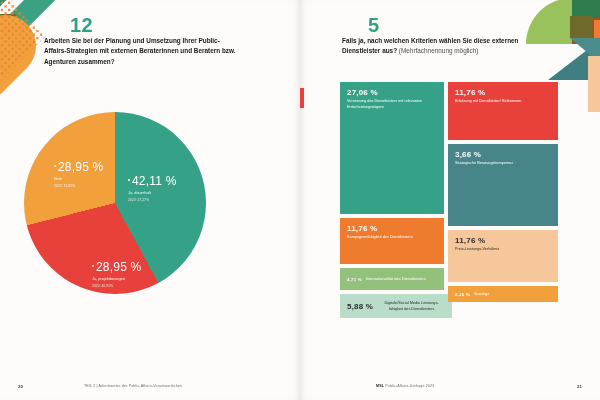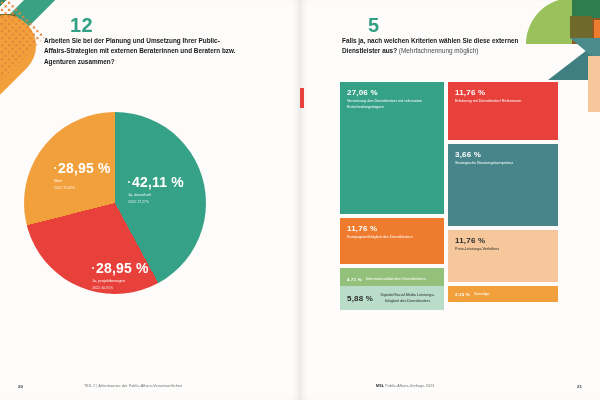--- a/index.html
+++ b/index.html
@@ -63,21 +63,21 @@
   .l-qnum{left:44px;top:14px;}
   .l-qtext{left:44px;top:36px;width:196px;}
   .r-qnum{left:42px;top:14px;}
   .r-qtext{left:42px;top:36px;width:210px;}
 
   
   .pie-wrap{position:absolute;left:24px;top:112px;width:182px;height:182px;}
   .pie{width:182px;height:182px;border-radius:50%;overflow:hidden;position:relative;}
   .slice{position:absolute;inset:0;}
   .lab{position:absolute;color:#ffffff;}
-  .lab .pct{font-size:14px;font-weight:700;letter-spacing:.2px;white-space:nowrap;}
+  .lab .pct{font-size:12px;font-weight:400;letter-spacing:.2px;white-space:nowrap;}
   .lab .nm{font-size:3.9px;font-weight:400;margin-top:1.5px;opacity:.96;white-space:nowrap;}
   .lab .prev{font-size:3.4px;font-weight:400;margin-top:3.5px;opacity:.85;white-space:nowrap;}
   .lab .dot{display:inline-block;width:2px;height:2px;background:#fff;border-radius:50%;
     vertical-align:4px;margin-right:2px;}
 
   
   .tm{position:absolute;left:40px;top:82px;width:218px;height:222px;padding-left:34px;}
   .cell{position:absolute;box-sizing:border-box;padding:6px 7px;overflow:hidden;}
   .cell .p{font-size:8px;font-weight:700;letter-spacing:.2px;white-space:nowrap;}
   .cell .t{font-size:3.8px;line-height:1.5;font-weight:400;margin-top:2px;}
@@ -190,21 +190,21 @@
       <div class="cell" style="left:108px;top:148px;width:110px;height:52px;background:#f6c79a;color:#2b2d2f;">
         <div class="p">11,76 %</div>
         <div class="t">Preis-Leistungs-Verhältnis</div>
       </div>
 
       <div class="cell inline" style="left:0;top:186px;width:104px;height:22px;background:#93c07a;color:#fff;">
         <div class="p">4,71 %</div>
         <div class="t">Internationalität des Dienstleisters</div>
       </div>
 
-      <div class="cell center" style="left:0;top:204px;width:104px;height:24px;background:#b9ddc9;color:#2b2d2f;">
+      <div class="cell center" style="left:0;top:212px;width:112px;height:24px;background:#b9ddc9;color:#2b2d2f;">
         <div class="p">5,88 %</div>
         <div class="t">Digitale/Social Media Leistungs- fähigkeit des Dienstleisters</div>
       </div>
 
       <div class="cell inline" style="left:108px;top:204px;width:110px;height:16px;background:#f2a03c;color:#fff;">
         <div class="p">2,35 %</div>
         <div class="t">Sonstige</div>
       </div>
 
     </div>

